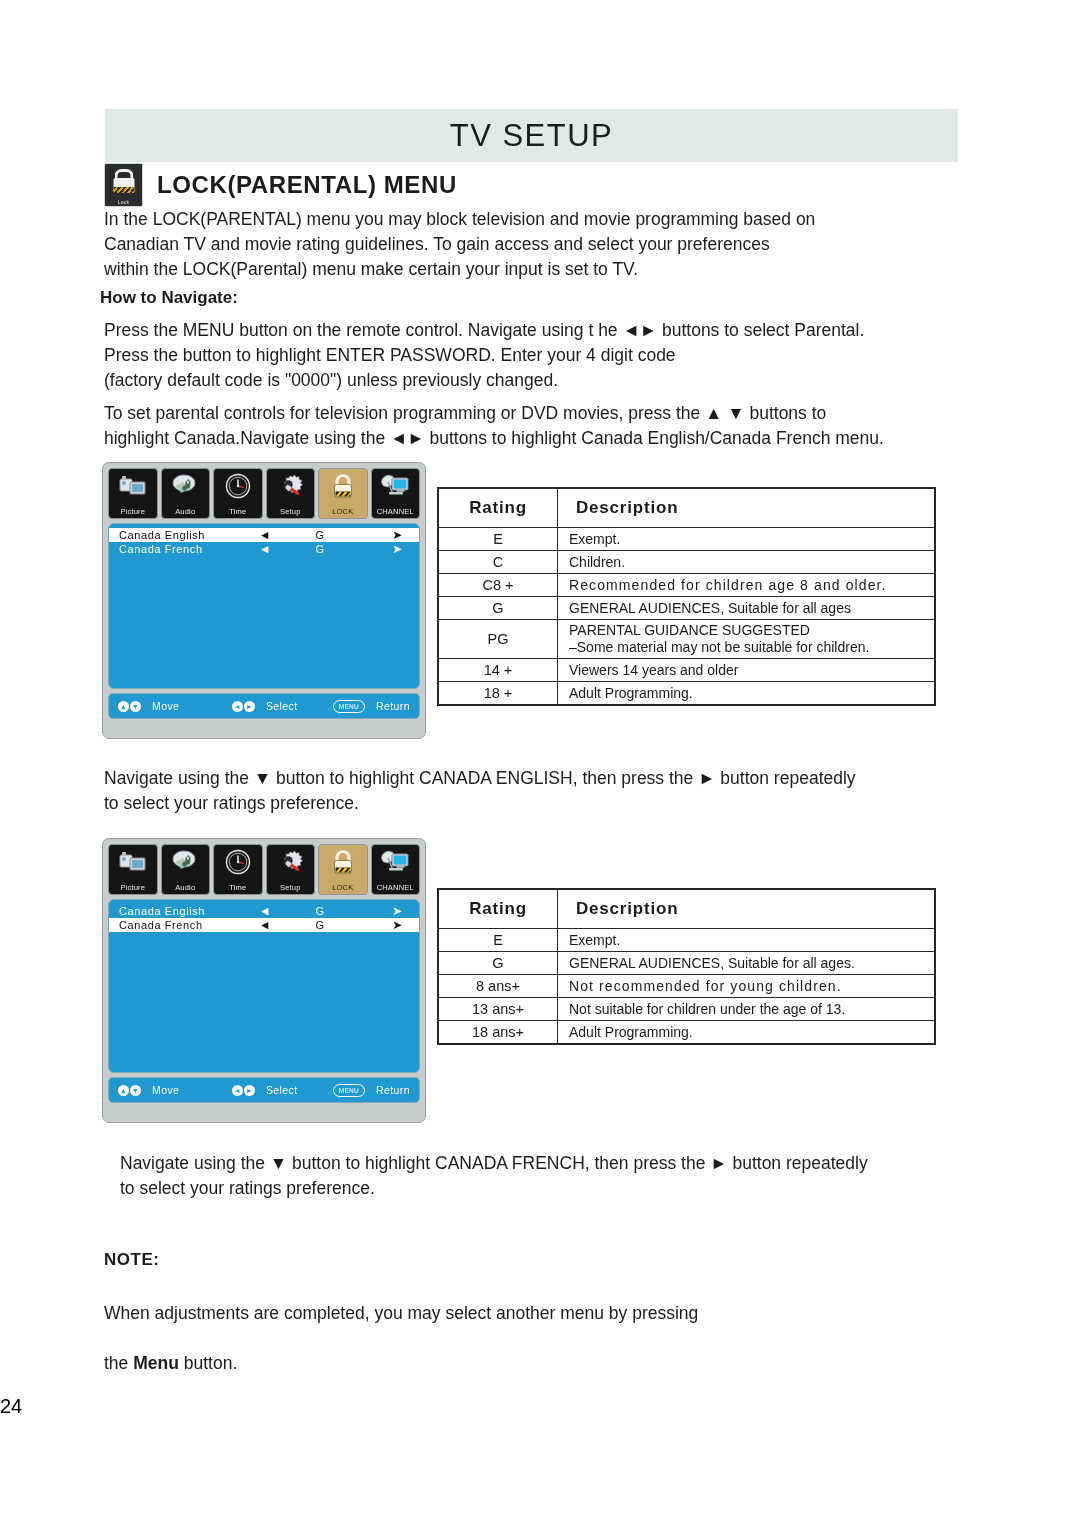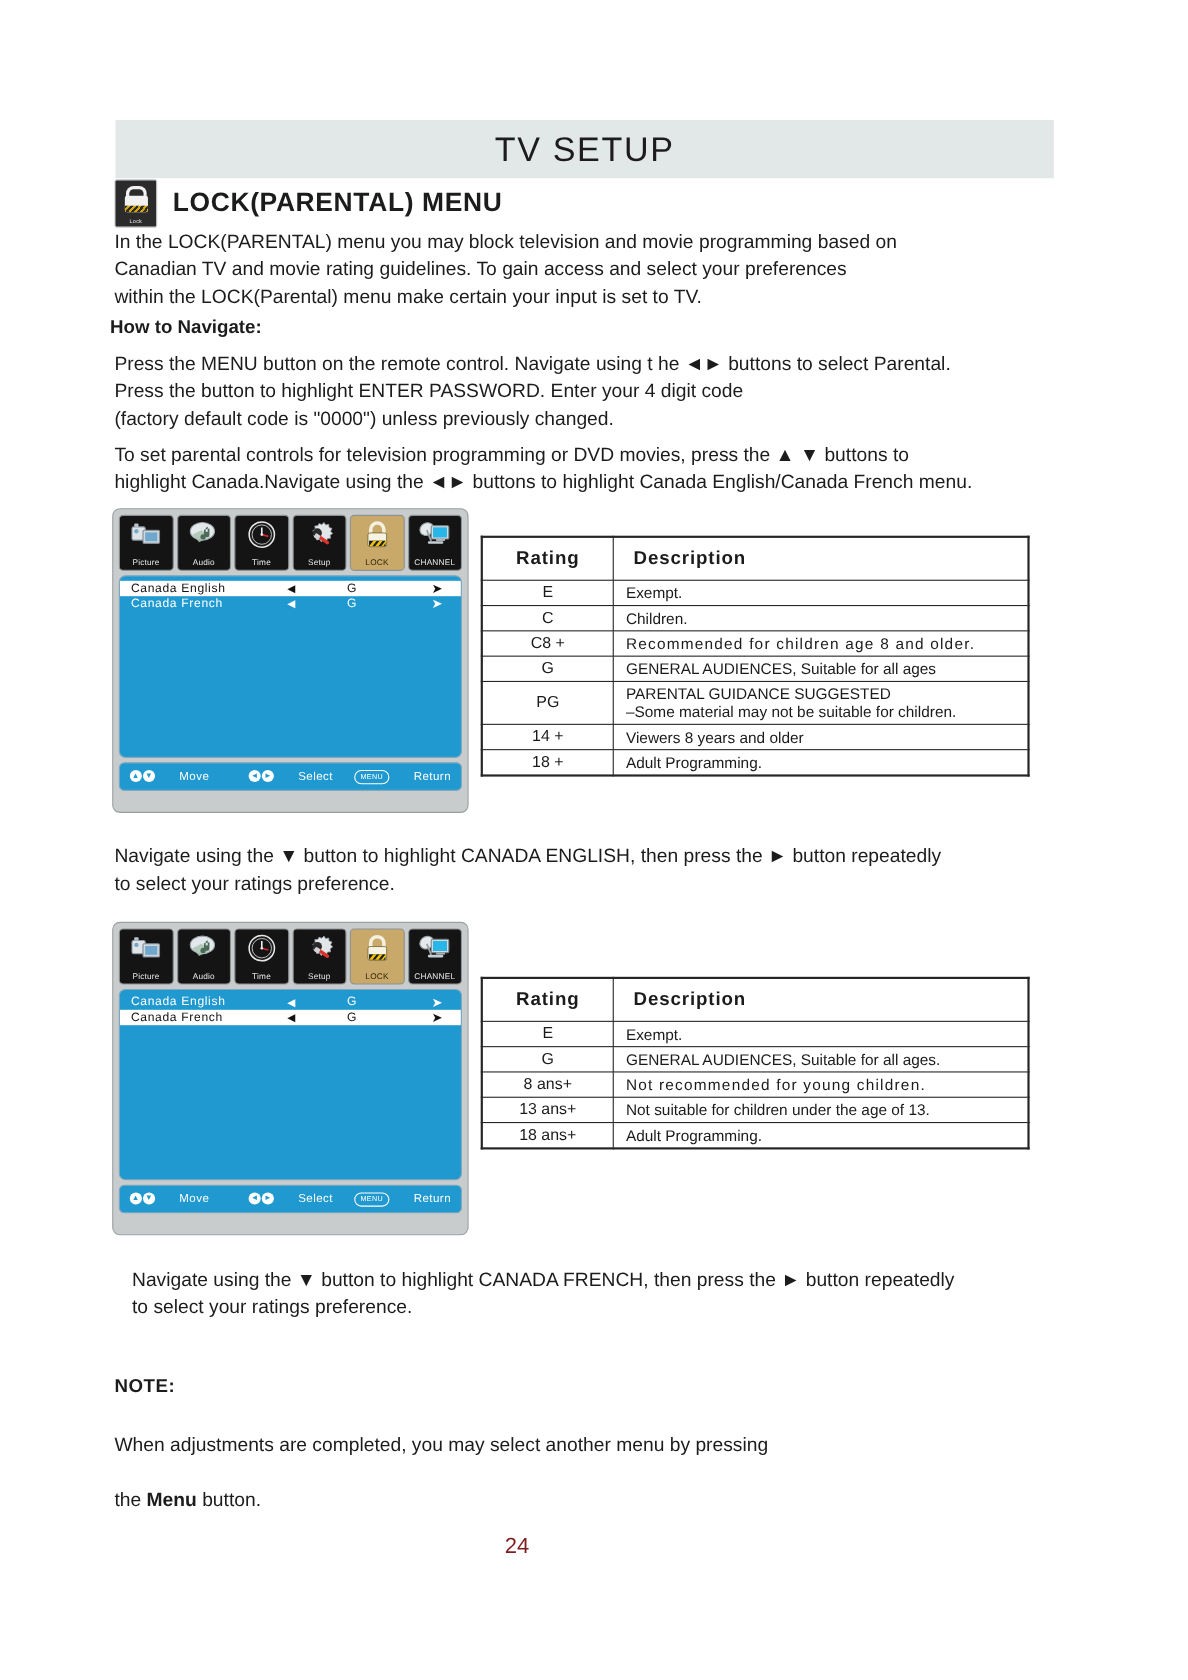--- a/index.html
+++ b/index.html
@@ -135,23 +135,22 @@
     white-space: pre-line;
   }
   .note-body b { font-weight: bold; }
 
   
   .page-num {
     position: absolute;
     left: 0;
     top: 1395px;
     width: 940px;
-    text-align: center;
     font-size: 20px;
-    color: #7f1d1d;
+    color: #000000;
   }
 
   
   .osd {
     position: absolute;
     background: #c9cccd;
     border: 1px solid #9aa0a2;
     border-radius: 7px;
     padding: 5px;
     box-sizing: border-box;
@@ -240,21 +239,21 @@
     border-radius: 5px;
     height: 26px;
     display: flex;
     align-items: center;
     color: #ffffff;
     font-size: 10.5px;
     letter-spacing: .4px;
     padding: 0 9px;
     box-sizing: border-box;
   }
-  .hint-item { display: flex; gap: 22px; }
+  .hint-item { display: flex; align-items: center; gap: 11px; }
   .hint-item.m1 { width: 130px; }
   .hint-item.m2 { width: 115px; }
   .circ-pair { display: inline-flex; gap: 1px; }
   .circ {
     width: 11px; height: 11px;
     border-radius: 50%;
     background: #ffffff;
     color: #2099d1;
     font-size: 7px;
     display: inline-flex;
@@ -455,21 +454,21 @@
       </tr>
       <tr>
         <td class="c-rating">PG</td>
         <td class="c-desc two-line">
           <span>PARENTAL GUIDANCE SUGGESTED</span>
           <span>–Some material may not be suitable for children.</span>
         </td>
       </tr>
       <tr>
         <td class="c-rating">14 +</td>
-        <td class="c-desc">Viewers 8 years and older</td>
+        <td class="c-desc">Viewers 14 years and older</td>
       </tr>
       <tr>
         <td class="c-rating">18 +</td>
         <td class="c-desc">Adult Programming.</td>
       </tr>
     </tbody>
 </table>
 
 <div class="para p-eng">Navigate using the ▼ button to highlight CANADA ENGLISH, then press the ► button repeatedly
 to select your ratings preference.</div>

